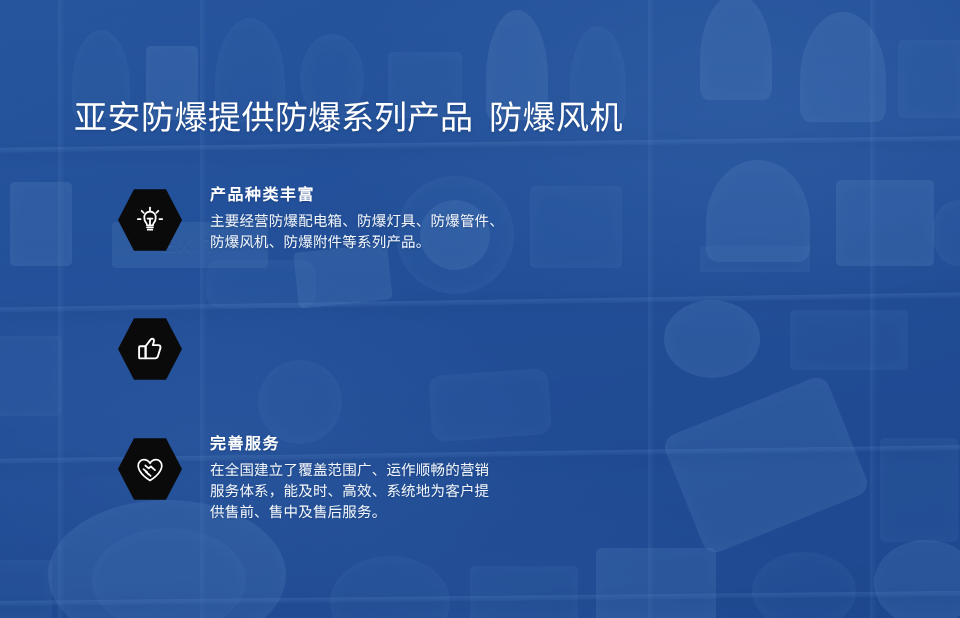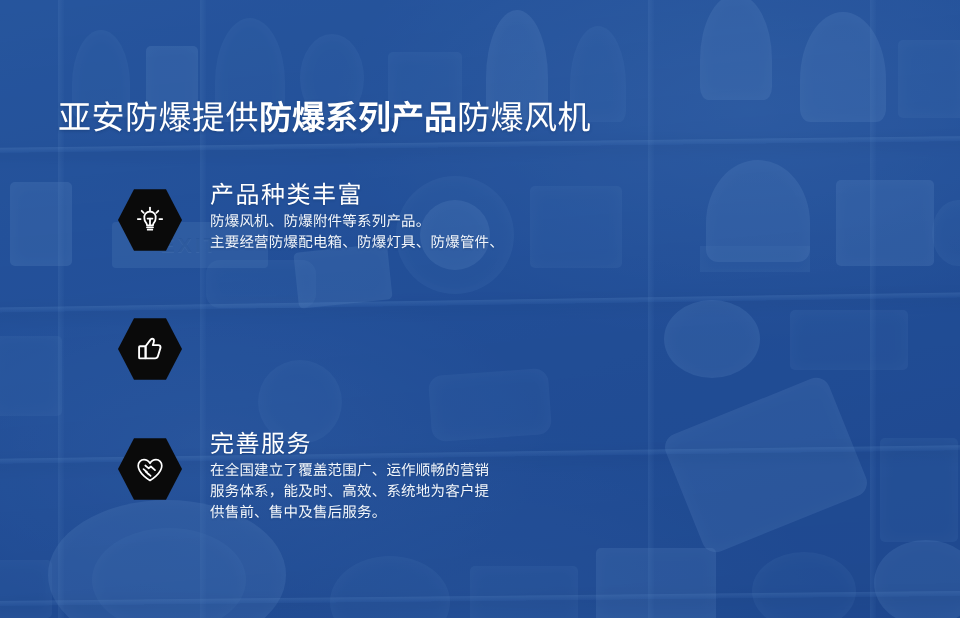--- a/index.html
+++ b/index.html
@@ -118,22 +118,22 @@
     position: absolute;
     left: 58px;
     top: 97px;
     font-size: 33px;
     line-height: 42px;
     color: #ffffff;
     white-space: nowrap;
     letter-spacing: 0.5px;
     text-shadow: 0 1px 3px rgba(16,48,95,0.42);
   }
-  .headline .hl-norm   { font-weight: normal; }
-  .headline .hl-strong { font-weight: bold; letter-spacing: 0px; }
+  .headline .hl-norm   { font-weight: normal; margin-left: 16px; }
+  .headline .hl-strong { font-weight: normal; letter-spacing: 0px; }
 
   .features {
     position: absolute;
     left: 118px;
     top: 182px;
     width: 500px;
   }
   .feature {
     position: relative;
     min-height: 62px;
@@ -157,24 +157,24 @@
     align-items: center;
     justify-content: center;
   }
   .hex svg { display: block; }
 
   .ftext {
     margin-left: 92px;
     padding-top: 0px;
   }
   .ftitle {
-    font-size: 24px;
+    font-size: 16px;
     line-height: 26px;
     color: #ffffff;
-    font-weight: normal;
+    font-weight: bold;
     margin: 0 0 3px 0;
     letter-spacing: 1.5px;
     text-shadow: 0 1px 2px rgba(16,48,95,0.40);
   }
   .fdesc {
     font-size: 14.5px;
     line-height: 21px;
     color: #f2f6fb;
     margin: 0;
     letter-spacing: 0.2px;
@@ -270,22 +270,22 @@
                 <path d="M26.3 8.8l-2 2"></path>
                 <path d="M5.8 17.1h2.8"></path>
                 <path d="M30.2 17.1h-2.8"></path>
               </g>
             </svg>
           </div>
         </div>
         <div class="ftext">
           <h3 class="ftitle">产品种类丰富</h3>
           <p class="fdesc">
+            <span>主要经营防爆配电箱、防爆灯具、防爆管件、</span>
             <span>防爆风机、防爆附件等系列产品。</span>
-            <span>主要经营防爆配电箱、防爆灯具、防爆管件、</span>
           </p>
         </div>
       </div>
 
       <div class="feature">
         <div class="hexwrap">
           <div class="hex">
             <svg width="34" height="34" viewBox="0 0 34 34">
               <g fill="none" stroke="#ffffff" stroke-width="1.9" stroke-linecap="round" stroke-linejoin="round">
                 <path d="M12.6 14.2l4.6-6.1c.6-.8 1.1-1.4 1.9-1.4 1.1 0 1.9.9 1.9 2.1 0 1.3-.7 3-1.2 4.3h5.4c1.3 0 2.3 1 2.3 2.3 0 .4-.1.7-.2 1l-2.4 7.9c-.4 1.3-1.5 2.1-2.8 2.1h-9.5z"></path>

